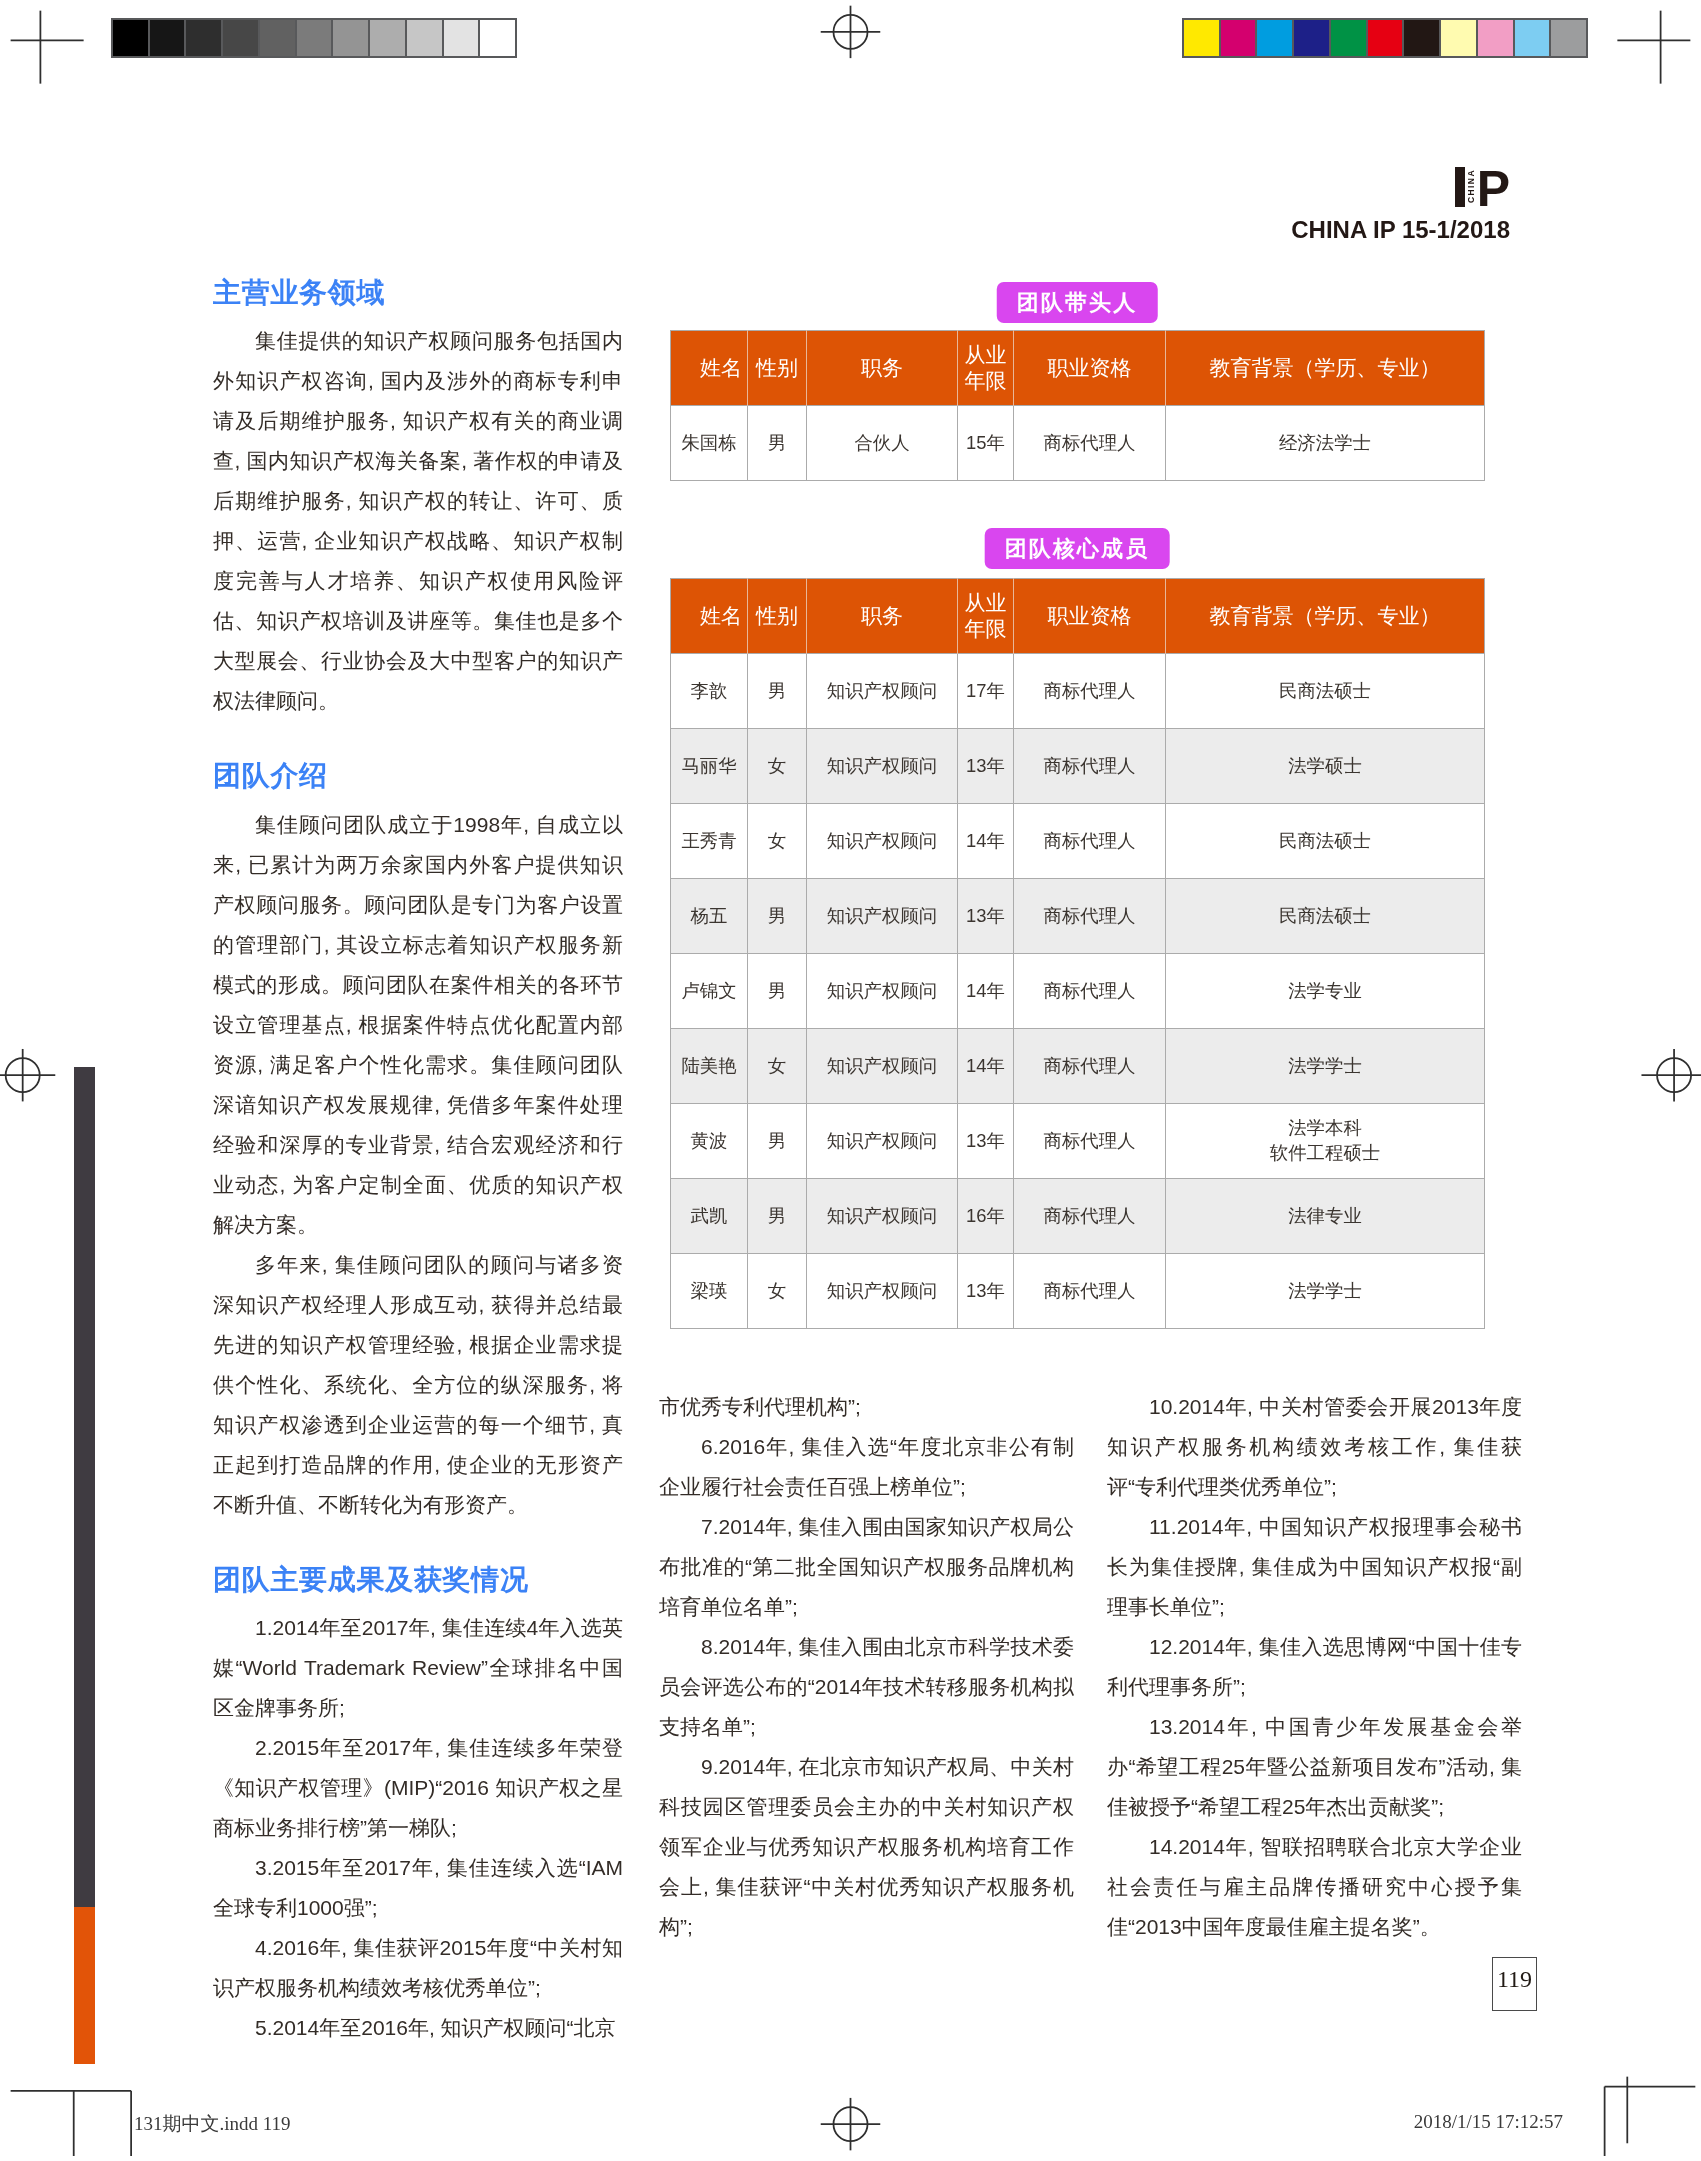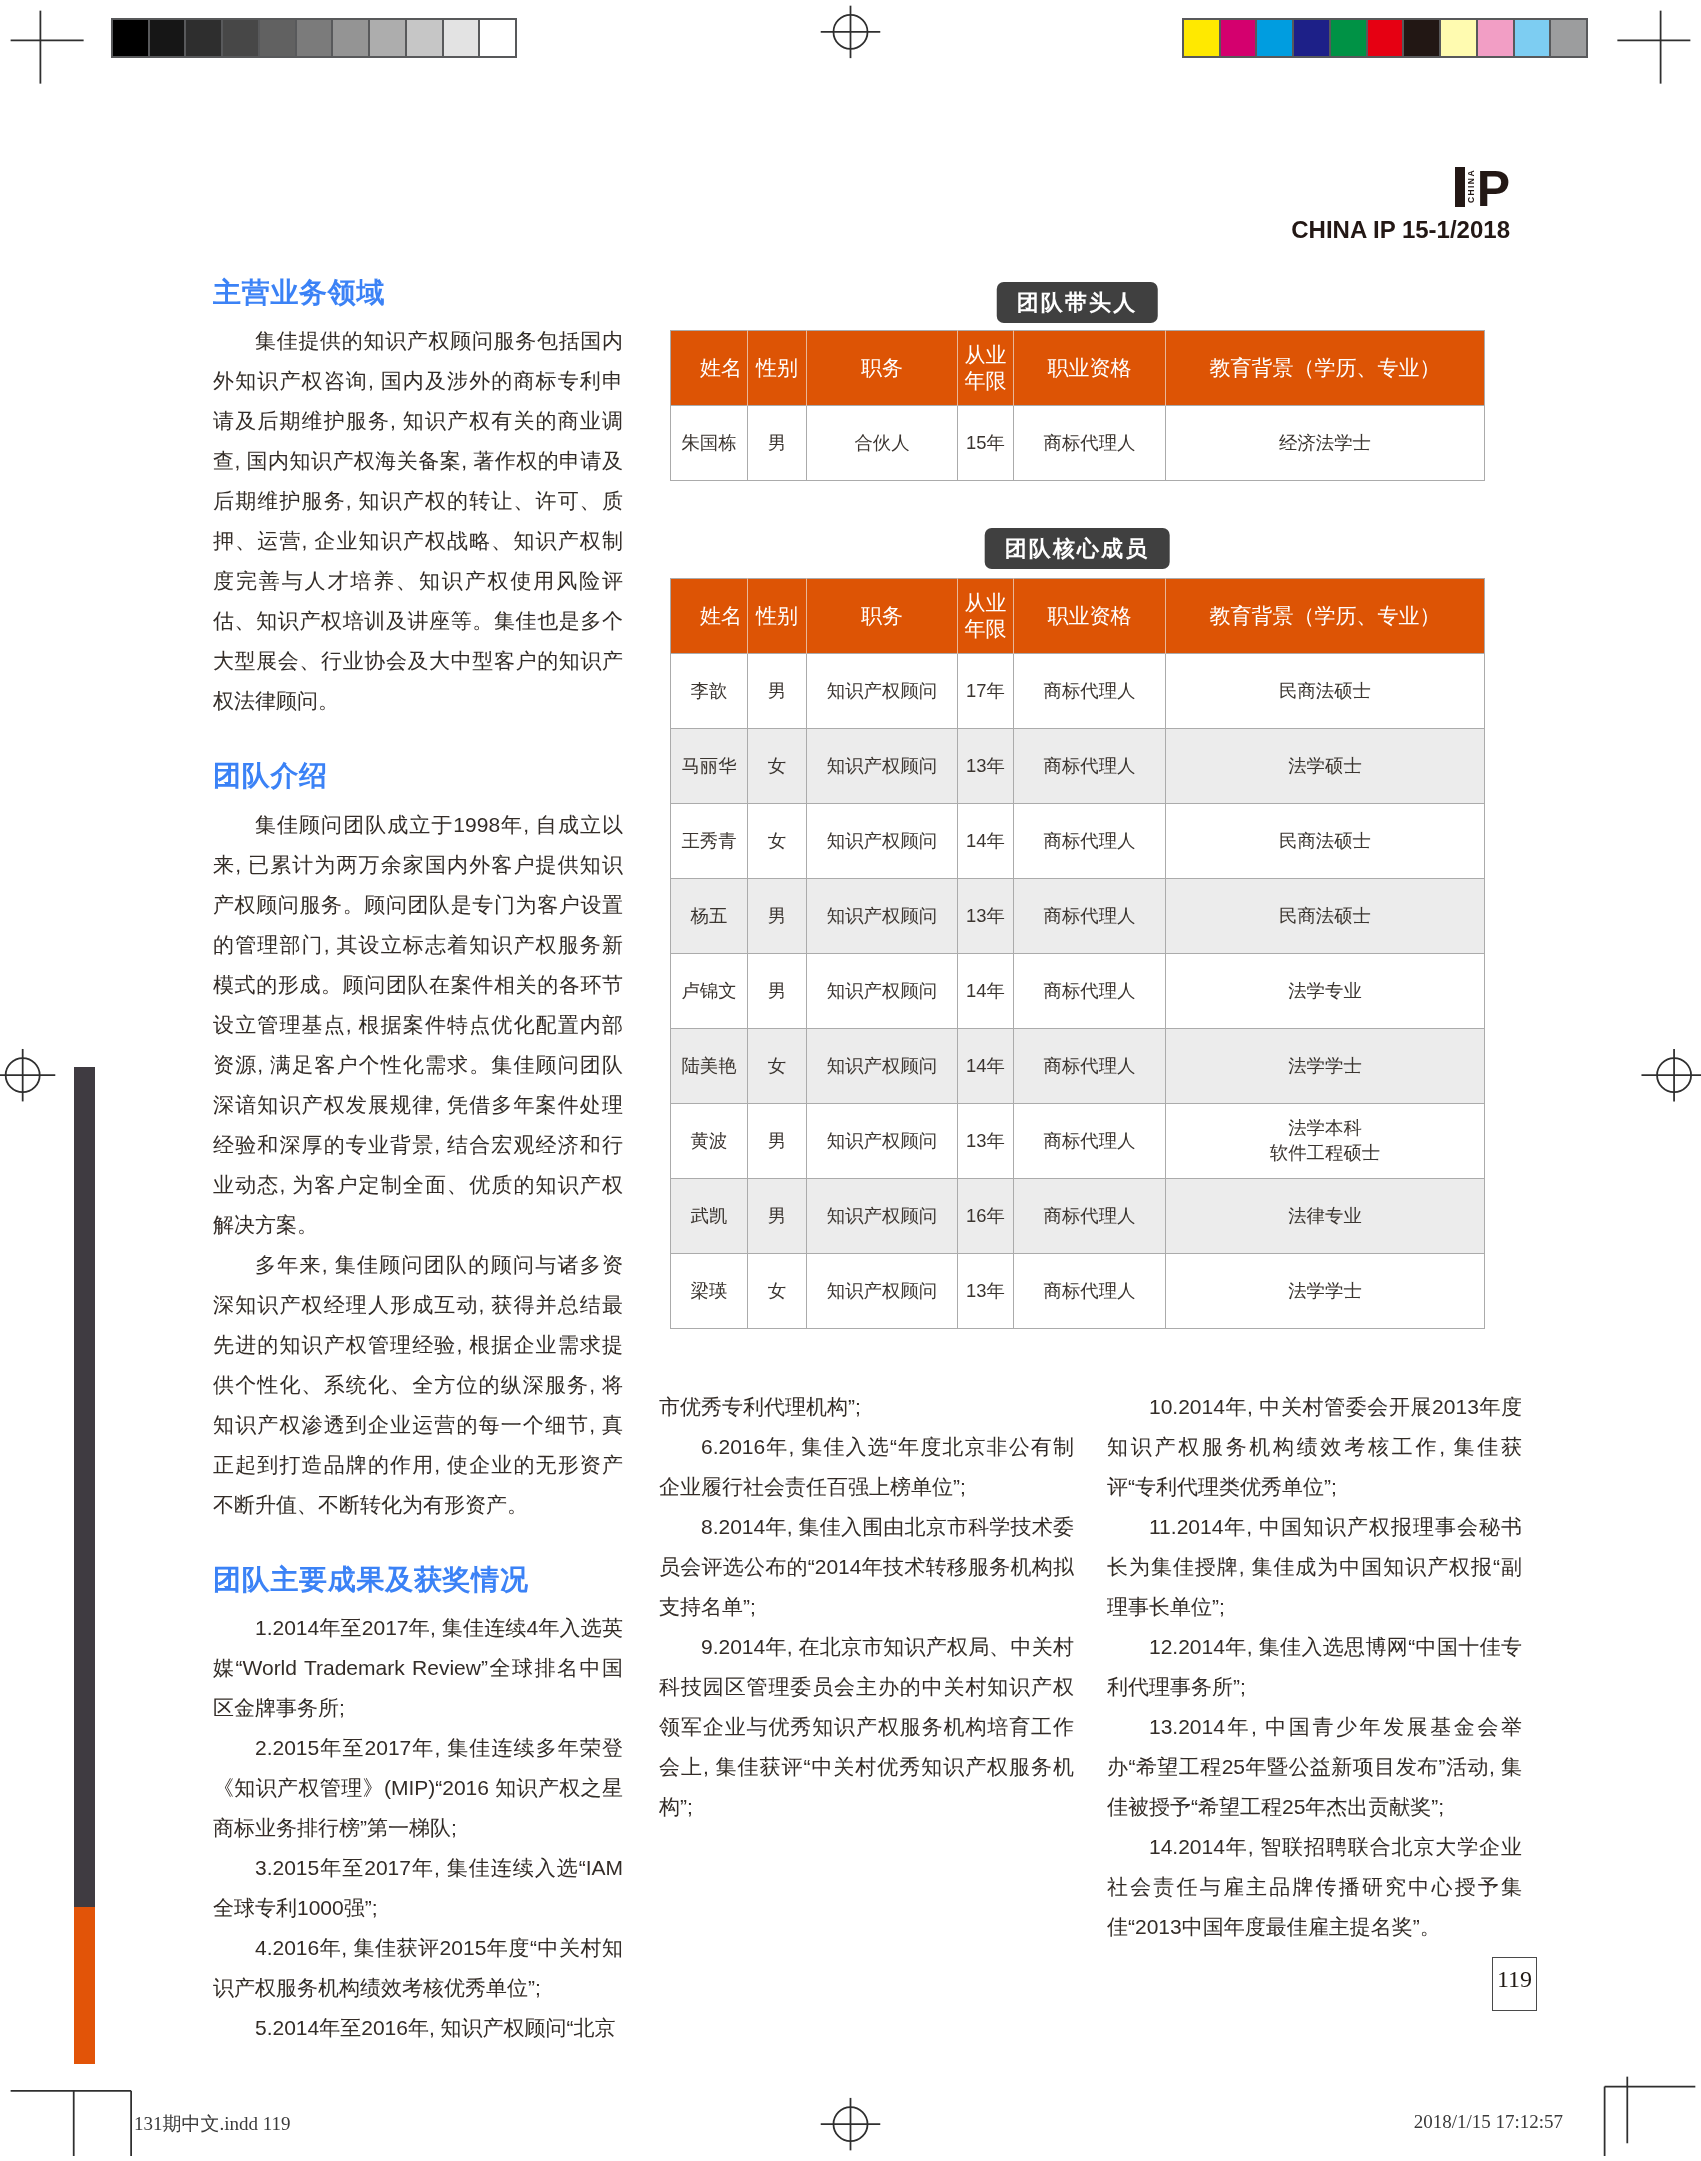--- a/index.html
+++ b/index.html
@@ -30,21 +30,21 @@
   .col p{margin:0;text-indent:2em;}
   .col p.cont{text-indent:0;}
   .section{font-size:28px;font-weight:700;color:#3b82f6;margin:0 0 11.3px 0;line-height:1.25;
            text-indent:0;letter-spacing:0.7px;}
   .section.mt{margin-top:37px;}
   .col-left{left:213px;top:275px;width:410px;}
   .col-mid{left:659px;top:1387px;width:415px;}
   .col-right{left:1107px;top:1387px;width:415px;}
 
   
-  .badge{position:absolute;left:1077px;transform:translateX(-50%);background:#404040;color:#fff;
+  .badge{position:absolute;left:1077px;transform:translateX(-50%);background:#d946ef;color:#fff;
          font-size:22px;font-weight:700;letter-spacing:2.1px;height:41px;line-height:41px;
          padding:0 20px;border-radius:7px;white-space:nowrap;}
   .badge.b1{top:282px;}
   .badge.b2{top:528px;}
 
   
   table.data{position:absolute;left:670px;border-collapse:collapse;table-layout:fixed;width:814px;
              border:0.7px solid #ababab;background:#fff;}
   table.t1{top:330px;}
   table.t2{top:578px;}
@@ -155,20 +155,21 @@
     <p>1.2014年至2017年, 集佳连续4年入选英媒“World Trademark Review”全球排名中国区金牌事务所;</p>
     <p>2.2015年至2017年, 集佳连续多年荣登《知识产权管理》(MIP)“2016  知识产权之星商标业务排行榜”第一梯队;</p>
     <p>3.2015年至2017年, 集佳连续入选“IAM全球专利1000强”;</p>
     <p>4.2016年, 集佳获评2015年度“中关村知识产权服务机构绩效考核优秀单位”;</p>
     <p>5.2014年至2016年, 知识产权顾问“北京</p>
   </div>
 
   <div class="col col-mid">
     <p class="cont">市优秀专利代理机构”;</p>
     <p>6.2016年, 集佳入选“年度北京非公有制企业履行社会责任百强上榜单位”;</p>
+    <p>7.2014年, 集佳入围由国家知识产权局公布批准的“第二批全国知识产权服务品牌机构培育单位名单”;</p>
     <p>8.2014年, 集佳入围由北京市科学技术委员会评选公布的“2014年技术转移服务机构拟支持名单”;</p>
     <p>9.2014年, 在北京市知识产权局、中关村科技园区管理委员会主办的中关村知识产权领军企业与优秀知识产权服务机构培育工作会上, 集佳获评“中关村优秀知识产权服务机构”;</p>
   </div>
 
   <div class="col col-right">
     <p>10.2014年, 中关村管委会开展2013年度知识产权服务机构绩效考核工作, 集佳获评“专利代理类优秀单位”;</p>
     <p>11.2014年, 中国知识产权报理事会秘书长为集佳授牌, 集佳成为中国知识产权报“副理事长单位”;</p>
     <p>12.2014年, 集佳入选思博网“中国十佳专利代理事务所”;</p>
     <p>13.2014年, 中国青少年发展基金会举办“希望工程25年暨公益新项目发布”活动, 集佳被授予“希望工程25年杰出贡献奖”;</p>
     <p>14.2014年, 智联招聘联合北京大学企业社会责任与雇主品牌传播研究中心授予集佳“2013中国年度最佳雇主提名奖”。</p>

